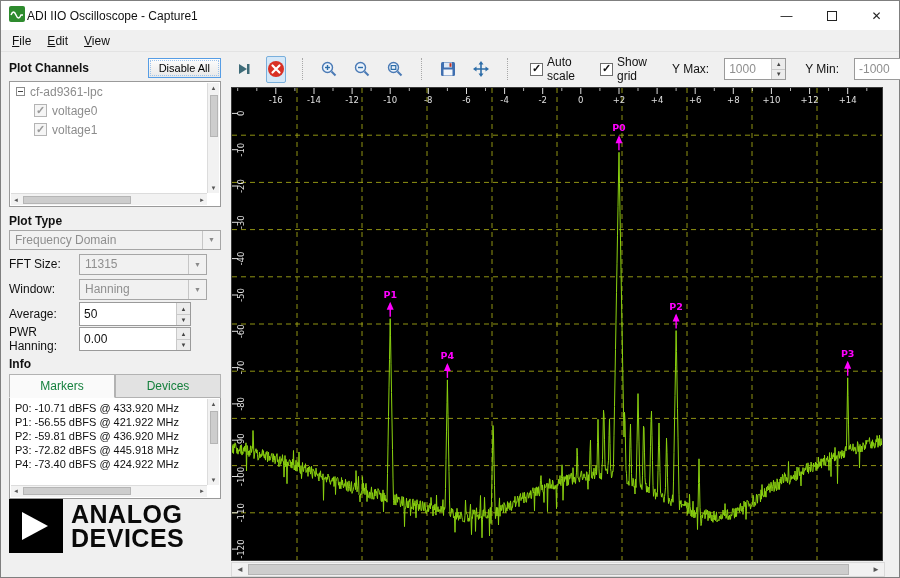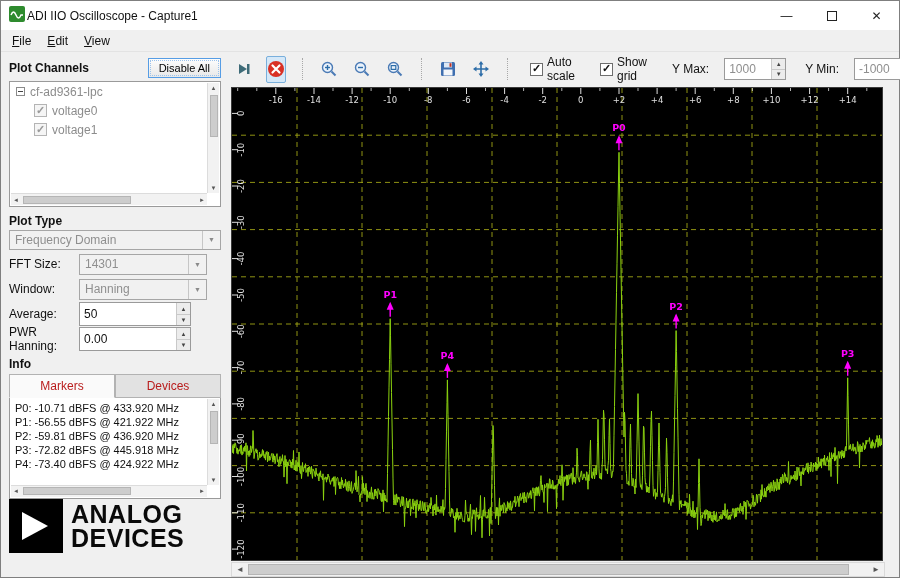--- a/index.html
+++ b/index.html
@@ -48,21 +48,21 @@
   .field-label{width:70px;font-size:12px;flex:0 0 70px;}
   .fcombo{flex:0 0 128px;width:128px;margin-top:0;}
   .spin{display:flex;border:1px solid #9a9a9a;background:#fff;height:24px;width:112px;}
   .spin input{border:0;flex:1;min-width:0;font-family:"Liberation Sans",sans-serif;font-size:12px;padding:0 4px;background:transparent;color:#111;outline:none;}
   .spin.dis input{color:#8f8f8f;}
   .spin-btns{width:14px;display:flex;flex-direction:column;border-left:1px solid #c9c9c9;}
   .spin-btns span{flex:1;font-size:6px;display:flex;align-items:center;justify-content:center;color:#444;background:#ececec;}
   .spin-btns span:first-child{border-bottom:1px solid #c9c9c9;}
   
   .tabs{display:flex;margin-top:3px;}
-  .tab{flex:1;text-align:center;font-size:12px;padding:4px 0;background:#e2e2e2;border:1px solid #b2b2b2;color:#b91c1c;}
+  .tab{flex:1;text-align:center;font-size:12px;padding:4px 0;background:#e2e2e2;border:1px solid #b2b2b2;color:#15803d;}
   .tab.active{background:#fafafa;border-bottom-color:#fafafa;}
   .marker-box{position:relative;height:108px;border:1px solid #9a9a9a;border-top:none;background:#fff;overflow:hidden;padding:3px 14px 13px 5px;}
   .marker-line{font-size:11px;line-height:14px;white-space:nowrap;}
   
   .logo{margin-top:auto;display:flex;align-items:center;gap:8px;padding-bottom:2px;}
   .logo-text div{font-size:25px;font-weight:bold;line-height:24px;letter-spacing:.5px;color:#0a0a0a;font-family:"Liberation Sans",sans-serif;}
   
   .toolbar{height:34px;flex:0 0 34px;display:flex;align-items:center;gap:13px;padding:2px 6px 2px 6px;}
   .tool-btn{width:27px;height:27px;display:flex;align-items:center;justify-content:center;border:1px solid transparent;border-radius:2px;}
   .tool-btn.active{border-color:#79afdc;background:#d5e8f8;}
@@ -142,21 +142,21 @@
 
       <span class="bold-label mt">Plot Type</span>
       <div class="combo">
         <span>Frequency Domain</span>
         <span class="arrow">▼</span>
       </div>
 
       <div class="field-row">
         <span class="field-label">FFT Size:</span>
         <div class="combo fcombo">
-          <span>14301</span>
+          <span>11315</span>
           <span class="arrow">▼</span>
         </div>
       </div>
 
       <div class="field-row">
         <span class="field-label">Window:</span>
         <div class="combo fcombo">
           <span>Hanning</span>
           <span class="arrow">▼</span>
         </div>

